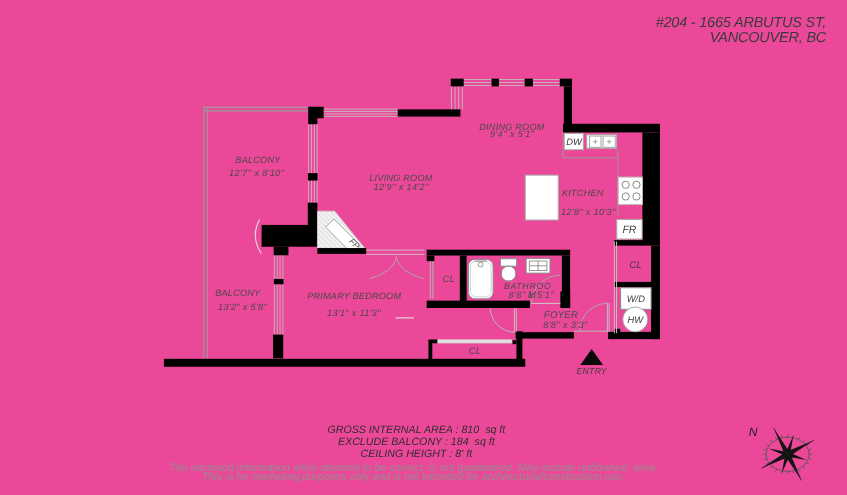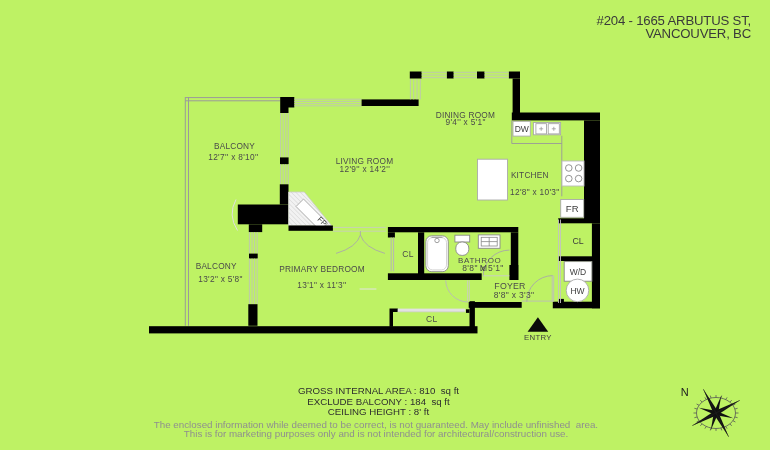--- a/index.html
+++ b/index.html
@@ -1,16 +1,16 @@
 <!DOCTYPE html>
 <html><head>
 <meta charset="utf-8">
 <style>
   html,body{margin:0;padding:0;background:#ffffff;}
-  .page{position:relative;width:770px;height:450px;background:#bef264;overflow:hidden;}
+  .page{position:relative;width:770px;height:450px;background:#ec4899;overflow:hidden;font-style:italic;}
   svg{position:absolute;left:0;top:0;}
   text{font-family:"Liberation Sans",sans-serif;}
 </style>
 </head>
 <body>
 <div class="page">
 <svg width="770" height="450" viewBox="0 0 770 450">
 <defs>
   <pattern id="hatch" width="3.2" height="3.2" patternTransform="rotate(135)" patternUnits="userSpaceOnUse">
     <rect width="3.2" height="3.2" fill="#f2f2f2"></rect>

